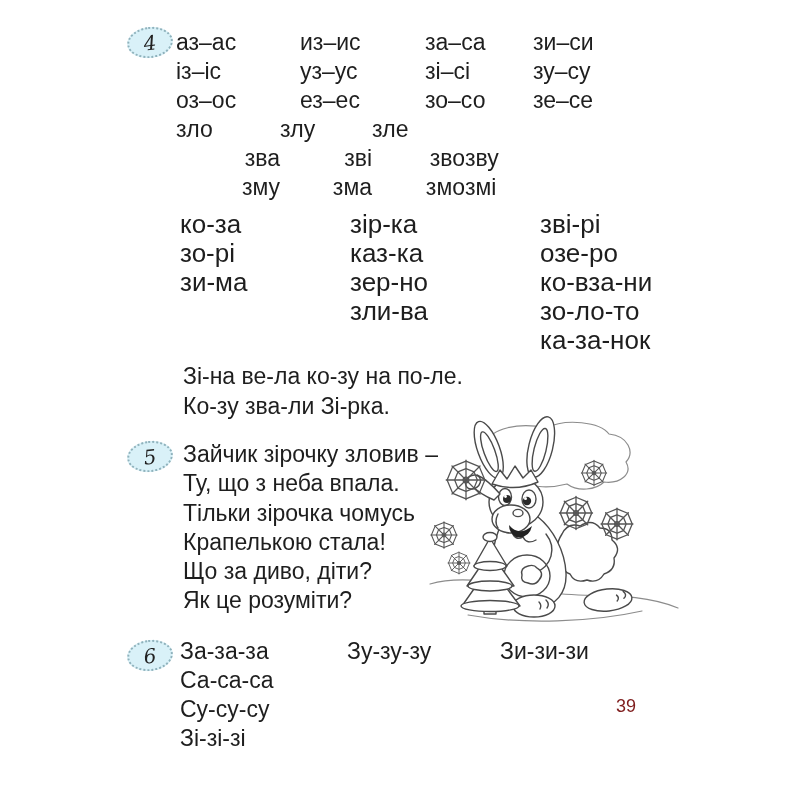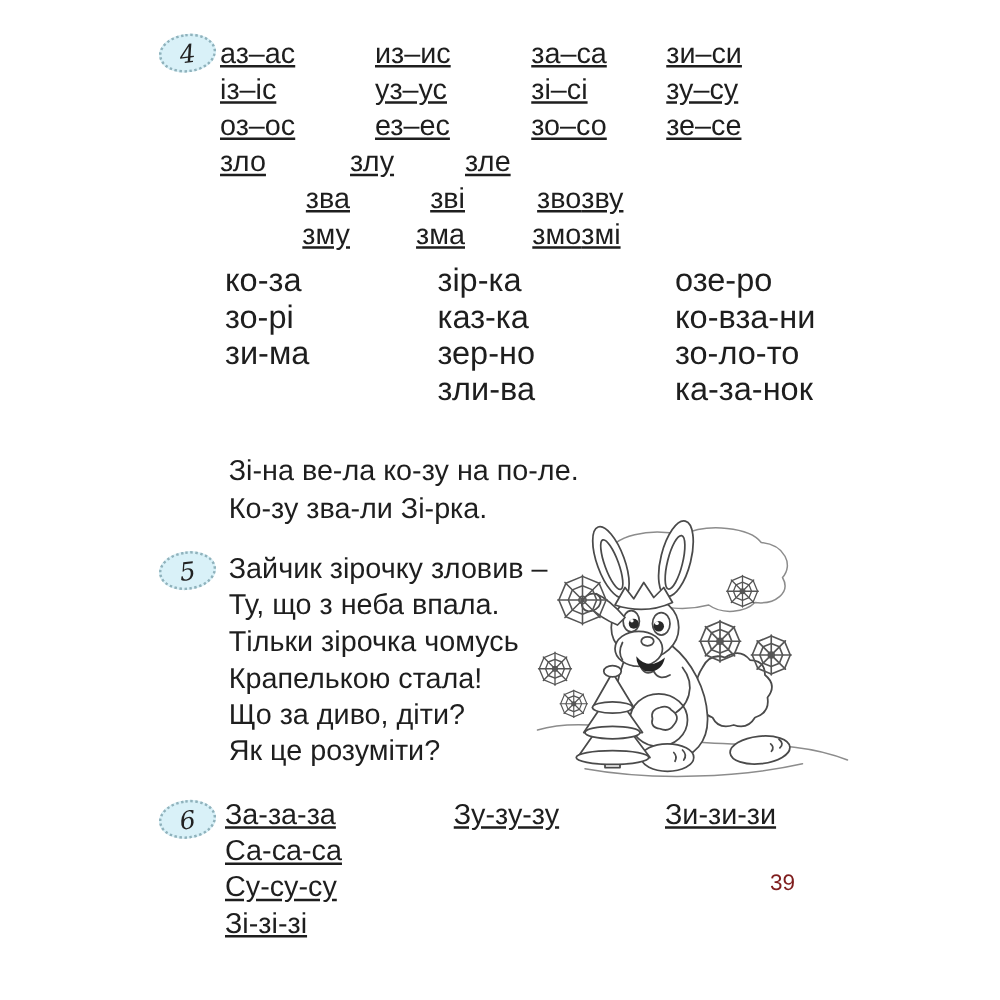--- a/index.html
+++ b/index.html
@@ -1,20 +1,20 @@
 <!DOCTYPE html>
 <html><head>
 <meta charset="utf-8">
 <style>
   html,body{margin:0;padding:0;background:#fff;}
   .page{position:relative;width:800px;height:800px;background:#ffffff;overflow:hidden;
         font-family:"Liberation Sans",sans-serif;color:#1e1e1e;}
   
   .row{position:absolute;left:176px;display:flex;font-size:23px;line-height:29px;white-space:nowrap;}
-  .row span{display:inline-block;text-decoration:underline;}
+  .row span{display:inline-block;}
   .pw0{width:124px}.pw1{width:125px}.pw2{width:108px}
   .cw0{width:104px}.cw1{width:92px}.cw2{width:93px}
   .dw0{width:167px}.dw1{width:153px}
   .wcol{position:absolute;top:210px;font-size:26px;line-height:29px;white-space:nowrap;}
   .sent{position:absolute;left:183px;top:361px;font-size:23px;line-height:30px;white-space:nowrap;}
   .poem{position:absolute;left:183px;top:440px;font-size:23px;line-height:29.3px;white-space:nowrap;}
   .badge{position:absolute;width:46px;height:31px;border:2px dotted #8fb2bc;border-radius:50%;
          background:#d9f1f8;display:flex;align-items:center;justify-content:center;
          transform:rotate(-7deg);font-family:"DejaVu Serif",serif;font-style:italic;
          font-size:20px;color:#222;box-sizing:border-box;}
@@ -72,20 +72,21 @@
     <div>зо-рі</div>
     <div>зи-ма</div>
   </div>
   <div class="wcol" style="left:350px;">
     <div>зір-ка</div>
     <div>каз-ка</div>
     <div>зер-но</div>
     <div>зли-ва</div>
   </div>
   <div class="wcol" style="left:540px;">
+    <div>зві-рі</div>
     <div>озе-ро</div>
     <div>ко-вза-ни</div>
     <div>зо-ло-то</div>
     <div>ка-за-нок</div>
   </div>
 
   <div class="sent">
     <div>Зі-на ве-ла ко-зу на по-ле.</div>
     <div>Ко-зу зва-ли Зі-рка.</div>
   </div>
@@ -171,21 +172,21 @@
       <use href="#sf" transform="translate(148 97) scale(1.5)"></use>
       <use href="#sf" transform="translate(189 108) scale(1.45)"></use>
       <use href="#sf" transform="translate(16 119) scale(1.2)"></use>
       <use href="#sf" transform="translate(31 147) scale(1.0)"></use>
     </g>
   </svg>
 
   <div class="badge" style="left:127px;top:640px;">
     <span>6</span>
   </div>
-  <div class="row" style="left:180px;top:637px;gap:16px;">
+  <div class="row" style="left:180px;top:637px;">
     <span class="dw0">За-за-за</span>
     <span class="dw1">Зу-зу-зу</span>
     <span>Зи-зи-зи</span>
   </div>
   <div class="row" style="left:180px;top:666px;flex-direction:column;">
     <span class="dw0">Са-са-са</span>
     <span class="dw1">Су-су-су</span>
     <span>Зі-зі-зі</span>
   </div>
 

